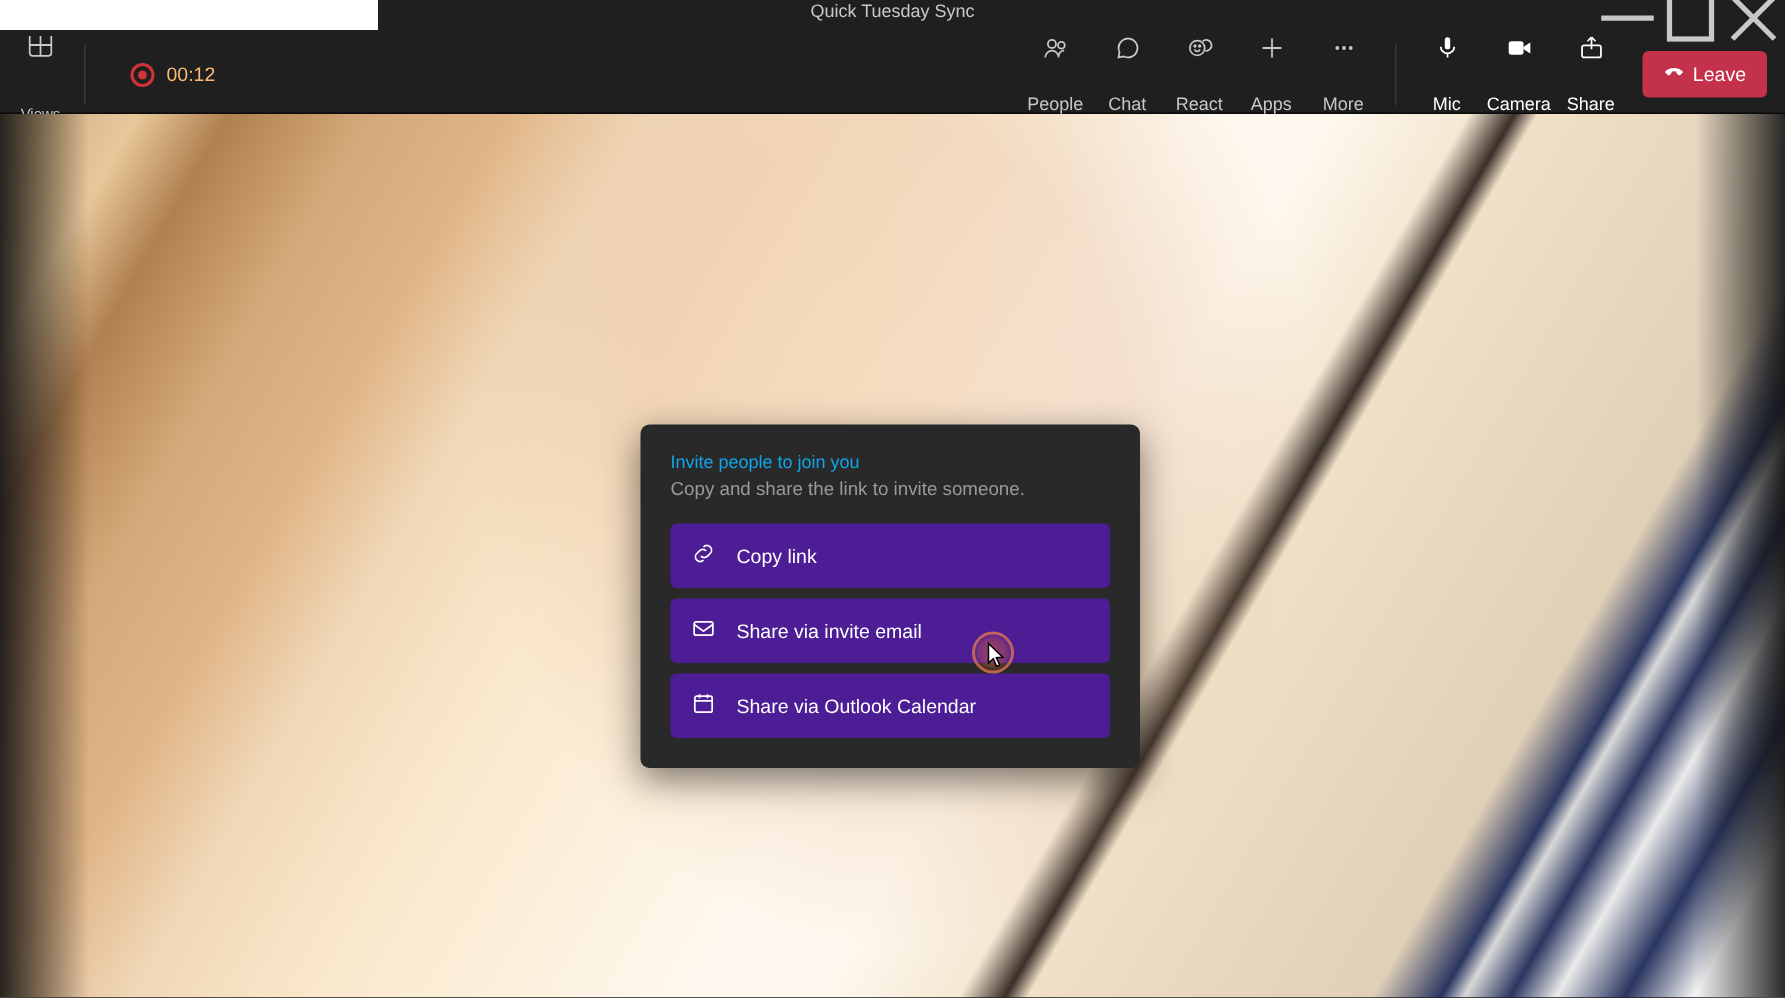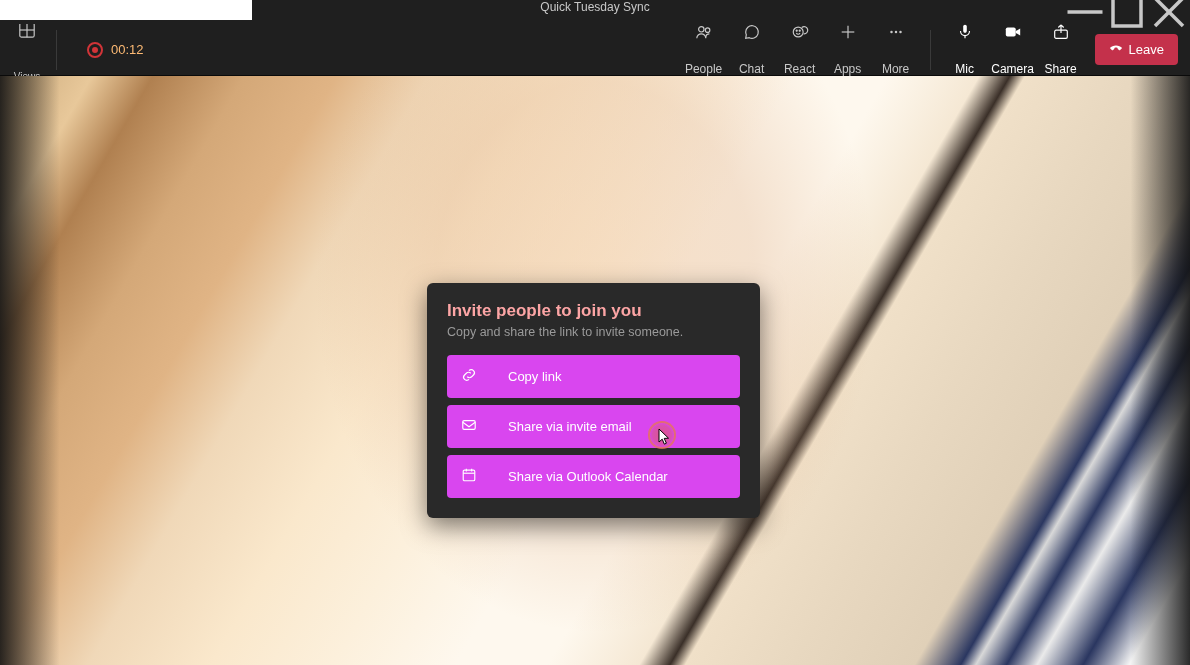--- a/index.html
+++ b/index.html
@@ -156,35 +156,35 @@
   .modal-close {
     position: absolute;
     right: 10px; top: 10px;
     width: 22px; height: 22px;
     display: flex; align-items: center; justify-content: center;
     color: #c8c8c8;
     cursor: pointer;
     font-size: 16px;
   }
   .modal-title {
-    color: #fca5a5;
-    font-size: 17px;
-    font-weight: 700;
+    color: #0ea5e9;
+    font-size: 12px;
+    font-weight: 400;
     margin-bottom: 4px;
   }
   .modal-sub {
     color: #9a9a9a;
     font-size: 12.5px;
     margin-bottom: 16px;
   }
   .modal-option {
     display: flex;
     align-items: center;
-    gap: 31px;
-    background: #d946ef;
+    gap: 14px;
+    background: #4c1d95;
     color: #ffffff;
     font-size: 13px;
     padding: 12px 14px;
     border-radius: 4px;
     margin-bottom: 7px;
     cursor: pointer;
     position: relative;
   }
   .modal-option:last-child { margin-bottom: 0; }
   .modal-option svg { width: 16px; height: 16px; flex-shrink: 0; }

